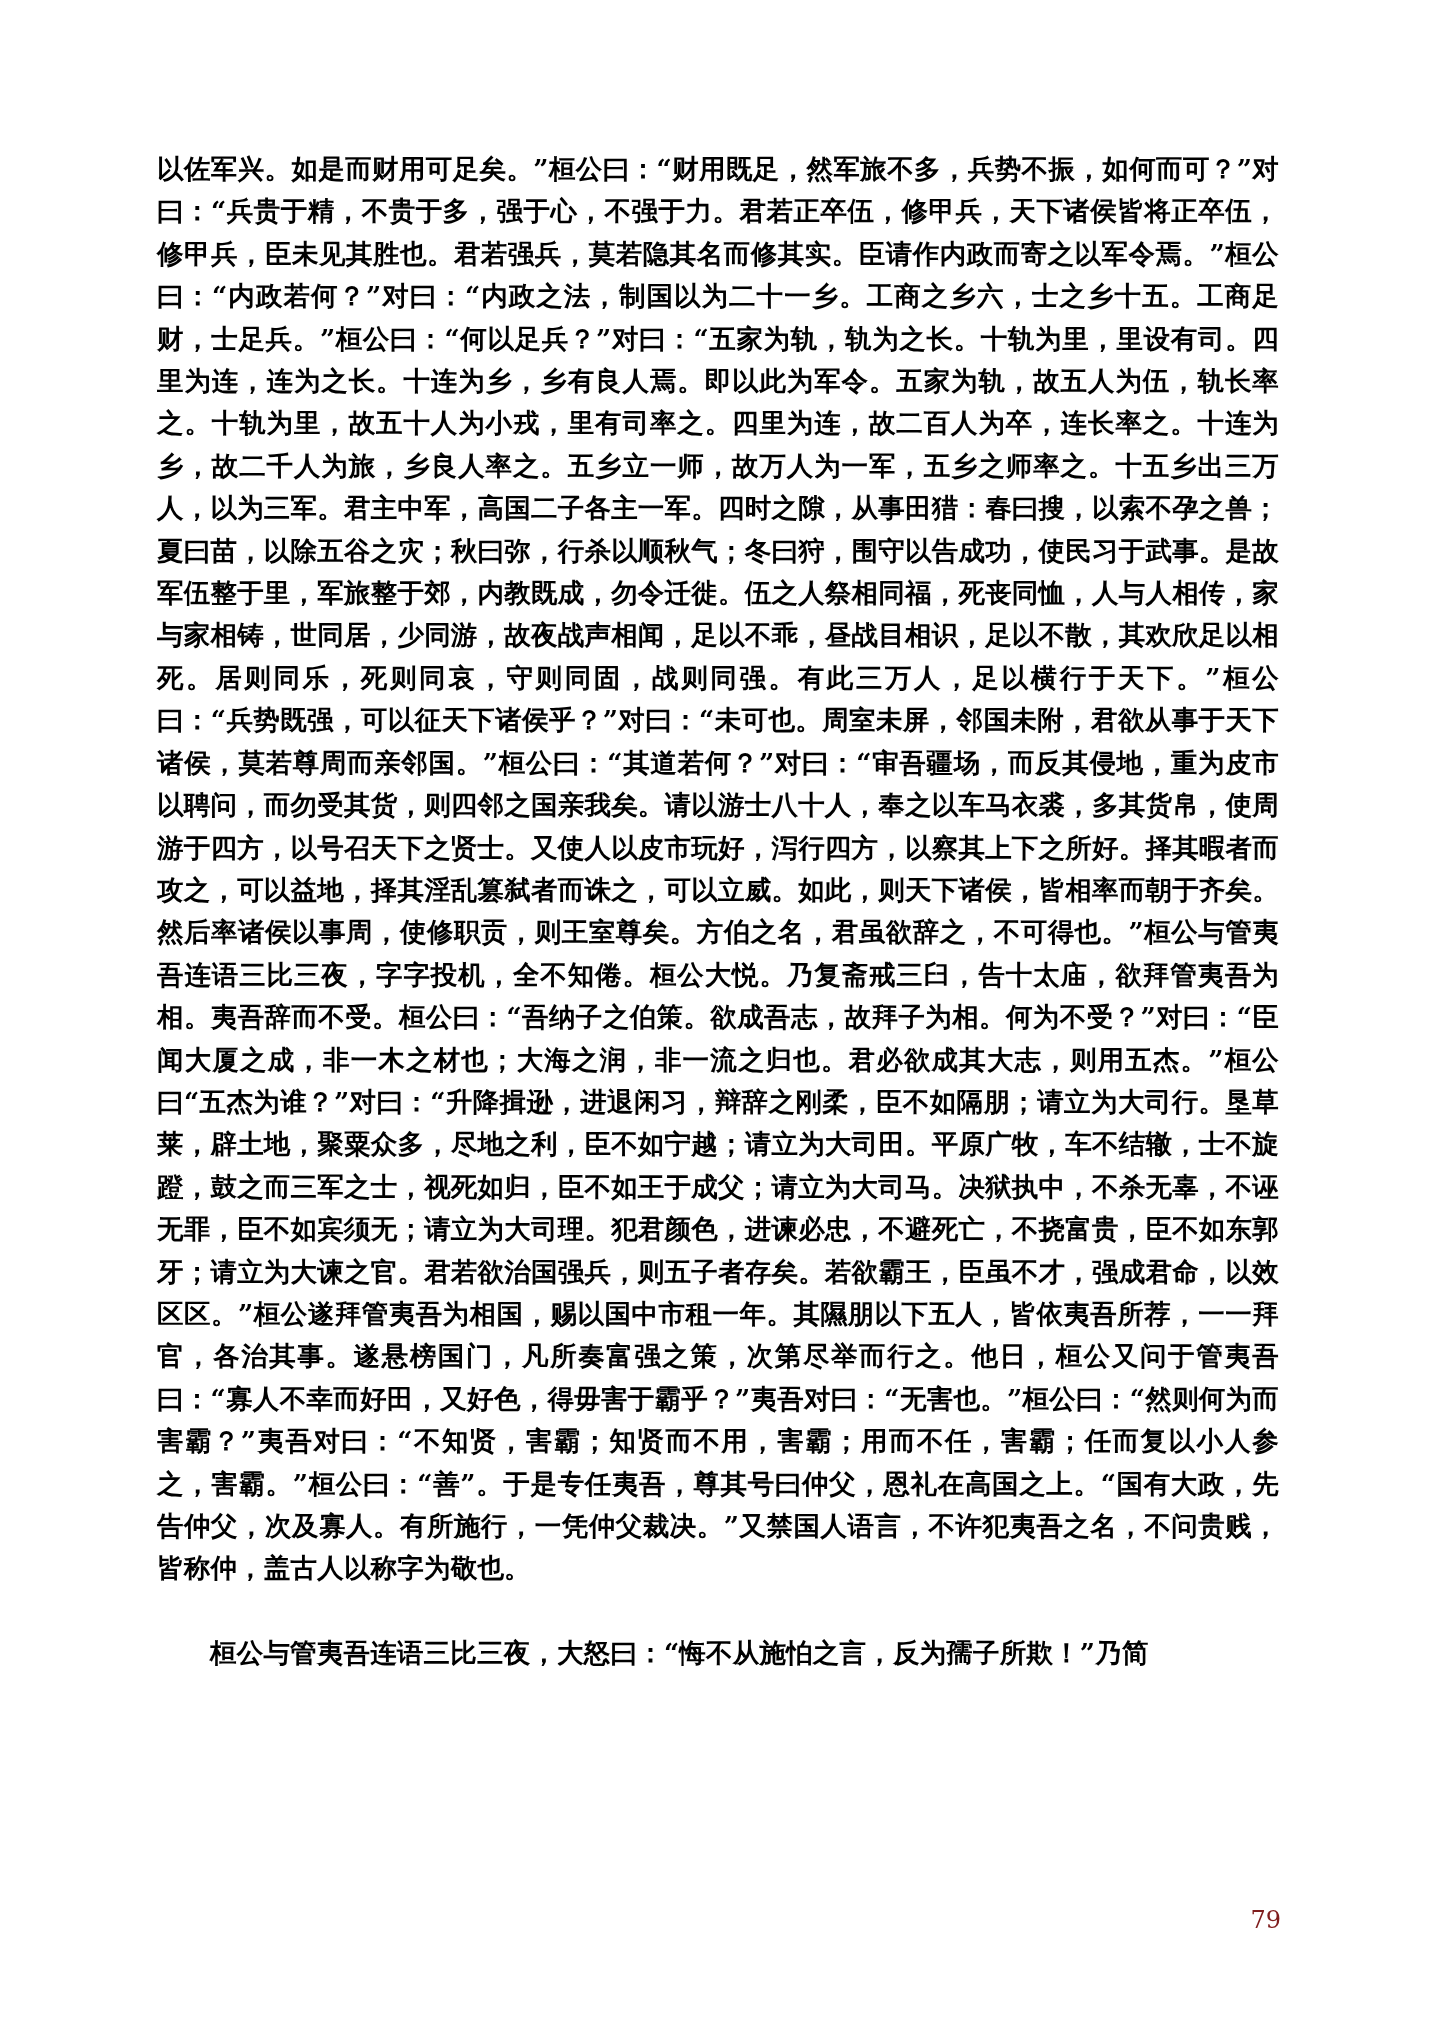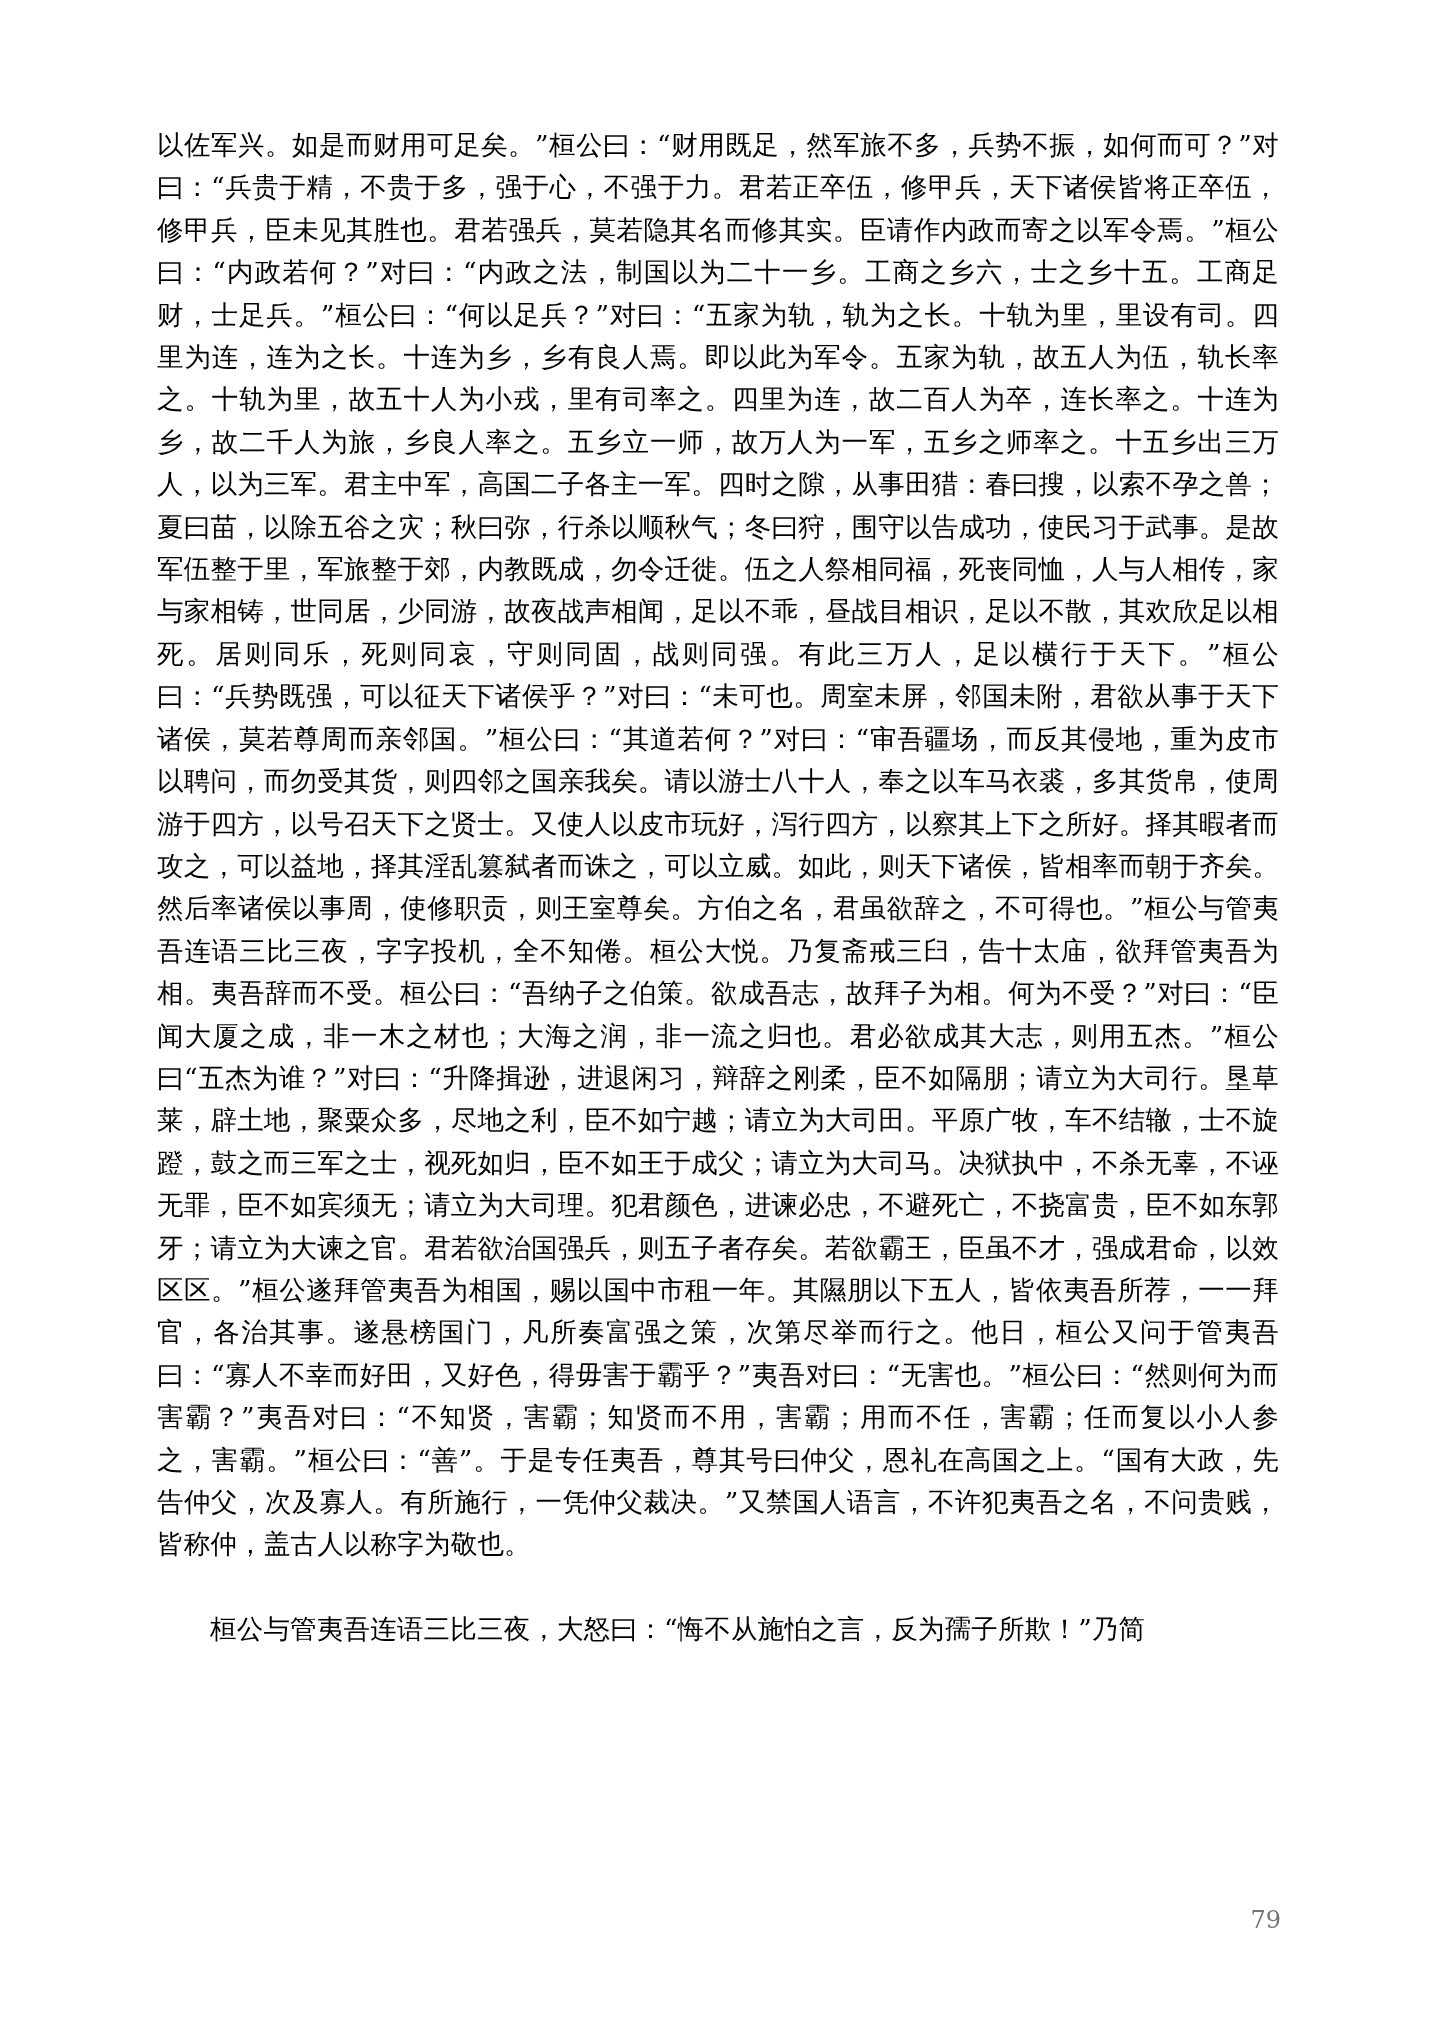--- a/index.html
+++ b/index.html
@@ -19,22 +19,23 @@
     left: 0;
     top: 0;
     width: 1433px;
     height: 2024px;
     background: #ffffff;
     overflow: hidden;
   }
   .text-column {
     position: absolute;
     left: 157px;
-    top: 124px;
+    top: 148px;
     width: 1122px;
+    font-weight: bold;
   }
   .para {
     margin: 0;
     font-size: 26.5px;
     line-height: 42.4px;
     text-align: justify;
     text-justify: inter-ideograph;
     letter-spacing: 0.2px;
     font-family: "DejaVu Serif", "Liberation Serif", serif;
   }
@@ -44,21 +45,21 @@
   .para + .para {
     margin-top: 42px;
   }
   .page-number {
     position: absolute;
     right: 152px;
     bottom: 92px;
     font-size: 24px;
     line-height: 1;
     font-family: "DejaVu Serif", "Liberation Serif", serif;
-    color: #737373;
+    color: #7f1d1d;
   }
 </style>
 </head>
 <body>
 
 <div class="page">
   <div class="text-column">
     <p class="para">以佐军兴。如是而财用可足矣。”桓公曰：“财用既足，然军旅不多，兵势不振，如何而可？”对曰：“兵贵于精，不贵于多，强于心，不强于力。君若正卒伍，修甲兵，天下诸侯皆将正卒伍，修甲兵，臣未见其胜也。君若强兵，莫若隐其名而修其实。臣请作内政而寄之以军令焉。”桓公曰：“内政若何？”对曰：“内政之法，制国以为二十一乡。工商之乡六，士之乡十五。工商足财，士足兵。”桓公曰：“何以足兵？”对曰：“五家为轨，轨为之长。十轨为里，里设有司。四里为连，连为之长。十连为乡，乡有良人焉。即以此为军令。五家为轨，故五人为伍，轨长率之。十轨为里，故五十人为小戎，里有司率之。四里为连，故二百人为卒，连长率之。十连为乡，故二千人为旅，乡良人率之。五乡立一师，故万人为一军，五乡之师率之。十五乡出三万人，以为三军。君主中军，高国二子各主一军。四时之隙，从事田猎：春曰搜，以索不孕之兽；夏曰苗，以除五谷之灾；秋曰弥，行杀以顺秋气；冬曰狩，围守以告成功，使民习于武事。是故军伍整于里，军旅整于郊，内教既成，勿令迁徙。伍之人祭相同福，死丧同恤，人与人相传，家与家相铸，世同居，少同游，故夜战声相闻，足以不乖，昼战目相识，足以不散，其欢欣足以相死。居则同乐，死则同哀，守则同固，战则同强。有此三万人，足以横行于天下。”桓公曰：“兵势既强，可以征天下诸侯乎？”对曰：“未可也。周室未屏，邻国未附，君欲从事于天下诸侯，莫若尊周而亲邻国。”桓公曰：“其道若何？”对曰：“审吾疆场，而反其侵地，重为皮市以聘问，而勿受其货，则四邻之国亲我矣。请以游士八十人，奉之以车马衣裘，多其货帛，使周游于四方，以号召天下之贤士。又使人以皮市玩好，泻行四方，以察其上下之所好。择其暇者而攻之，可以益地，择其淫乱篡弑者而诛之，可以立威。如此，则天下诸侯，皆相率而朝于齐矣。然后率诸侯以事周，使修职贡，则王室尊矣。方伯之名，君虽欲辞之，不可得也。”桓公与管夷吾连语三比三夜，字字投机，全不知倦。桓公大悦。乃复斋戒三臼，告十太庙，欲拜管夷吾为相。夷吾辞而不受。桓公曰：“吾纳子之伯策。欲成吾志，故拜子为相。何为不受？”对曰：“臣闻大厦之成，非一木之材也；大海之润，非一流之归也。君必欲成其大志，则用五杰。”桓公曰“五杰为谁？”对曰：“升降揖逊，进退闲习，辩辞之刚柔，臣不如隔朋；请立为大司行。垦草莱，辟土地，聚粟众多，尽地之利，臣不如宁越；请立为大司田。平原广牧，车不结辙，士不旋蹬，鼓之而三军之士，视死如归，臣不如王于成父；请立为大司马。决狱执中，不杀无辜，不诬无罪，臣不如宾须无；请立为大司理。犯君颜色，进谏必忠，不避死亡，不挠富贵，臣不如东郭牙；请立为大谏之官。君若欲治国强兵，则五子者存矣。若欲霸王，臣虽不才，强成君命，以效区区。”桓公遂拜管夷吾为相国，赐以国中市租一年。其隰朋以下五人，皆依夷吾所荐，一一拜官，各治其事。遂悬榜国门，凡所奏富强之策，次第尽举而行之。他日，桓公又问于管夷吾曰：“寡人不幸而好田，又好色，得毋害于霸乎？”夷吾对曰：“无害也。”桓公曰：“然则何为而害霸？”夷吾对曰：“不知贤，害霸；知贤而不用，害霸；用而不任，害霸；任而复以小人参之，害霸。”桓公曰：“善”。于是专任夷吾，尊其号曰仲父，恩礼在高国之上。“国有大政，先告仲父，次及寡人。有所施行，一凭仲父裁决。”又禁国人语言，不许犯夷吾之名，不问贵贱，皆称仲，盖古人以称字为敬也。</p>
     <p class="para indent">桓公与管夷吾连语三比三夜，大怒曰：“悔不从施怕之言，反为孺子所欺！”乃简</p>
   </div>

